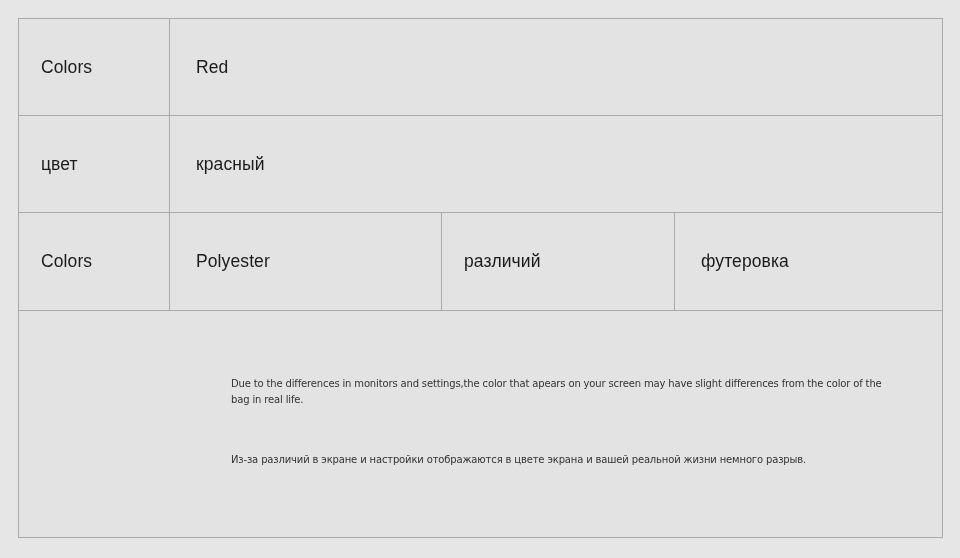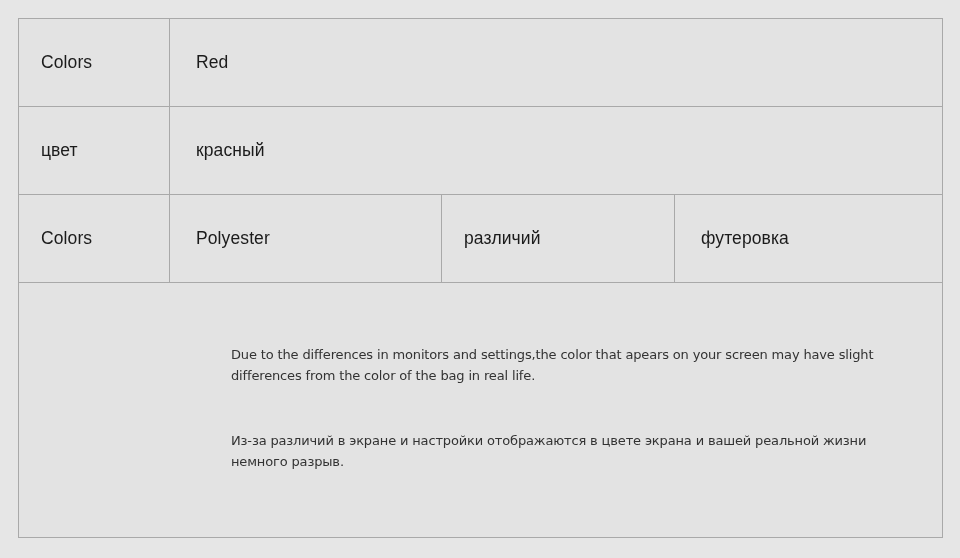--- a/index.html
+++ b/index.html
@@ -69,21 +69,21 @@
     vertical-align: top;
     background: #e3e3e3;
   }
 
   .note-inner {
     padding: 26px 40px 30px 212px;
   }
 
   .note-para {
     font-family: "DejaVu Sans", sans-serif;
-    font-size: 13px;
+    font-size: 10px;
     line-height: 1.62;
     color: #333333;
     margin: 0;
     letter-spacing: -0.15px;
   }
 
   .note-para + .note-para {
     margin-top: 44px;
   }
 </style>

